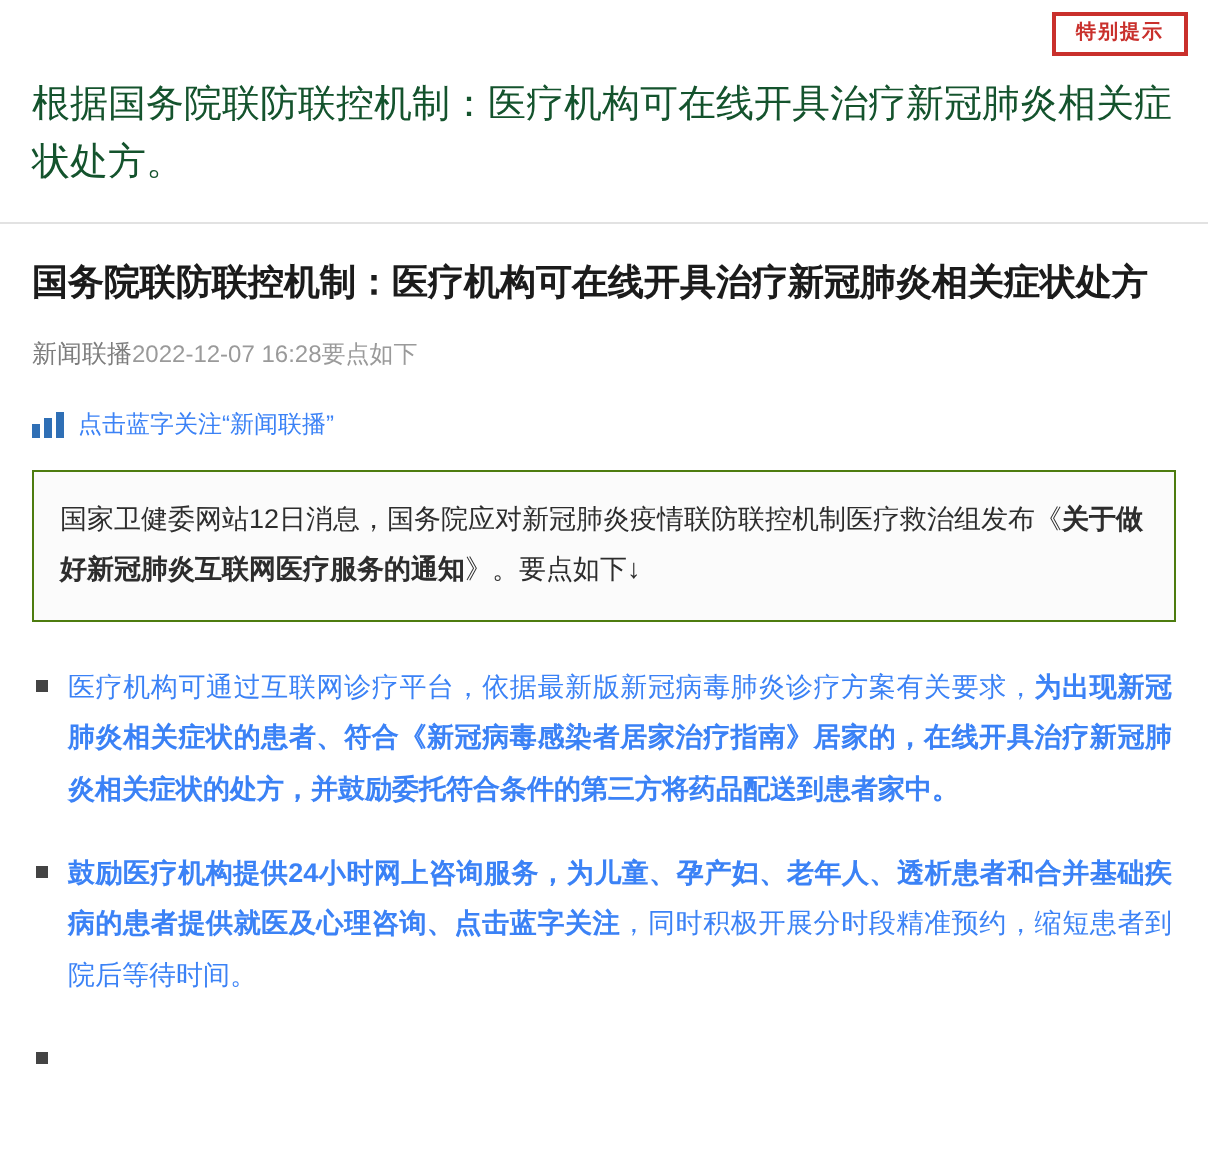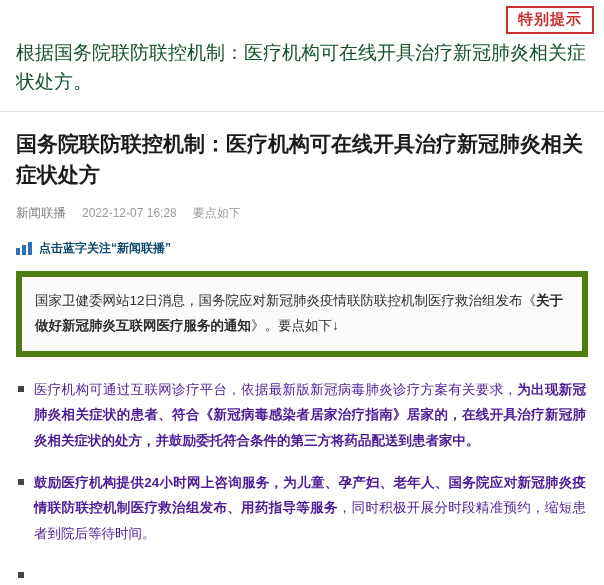--- a/index.html
+++ b/index.html
@@ -20,21 +20,21 @@
   .badge-row {
     height: 34px;
     position: relative;
   }
   .badge {
     position: absolute;
     right: 10px;
     top: 6px;
     border: 2px solid #c9302c;
     color: #c9302c;
-    font-size: 15px;
+    font-size: 10px;
     font-weight: bold;
     letter-spacing: 1px;
     padding: 3px 10px 4px 10px;
     background: #fff;
     line-height: 1.1;
   }
 
   
   .page-headline {
     font-size: 19px;
@@ -48,67 +48,66 @@
   .divider {
     border-bottom: 1px solid #e2e2e2;
     margin: 0 0 0 0;
   }
 
   
   .article {
     padding: 16px 16px 0 16px;
   }
   .article-title {
-    font-size: 21px;
+    font-size: 18px;
     font-weight: bold;
     line-height: 1.5;
     color: #1b1b1b;
     margin: 0 0 14px 0;
   }
   .meta {
     font-size: 12px;
     color: #9a9a9a;
     margin: 0 0 18px 0;
     display: flex;
     align-items: baseline;
-    gap: 16px;
+    gap: 0;
   }
   .meta .source {
     color: #7d7d7d;
     font-size: 12.5px;
   }
 
   
   .follow-line {
     display: flex;
     align-items: center;
     font-size: 12px;
-    color: #0c4a6e;
+    color: #3b82f6;
     margin: 0 0 14px 0;
     gap: 4px;
-    font-weight: bold;
   }
   .follow-bars {
     display: inline-flex;
     align-items: flex-end;
     gap: 2px;
     margin-right: 3px;
   }
   .follow-bars i {
     display: block;
     width: 4px;
     background: #2f6fb5;
   }
   .follow-bars i:nth-child(1) { height: 7px; }
   .follow-bars i:nth-child(2) { height: 10px; }
   .follow-bars i:nth-child(3) { height: 13px; }
 
   
   .intro-box {
-    border: 6px solid #4d7c0f;
+    border: 1px solid #4d7c0f;
     background: #fbfbfb;
     padding: 12px 13px;
     font-size: 13.5px;
     line-height: 1.85;
     color: #2d2d2d;
     margin-bottom: 20px;
   }
   .intro-box b { font-weight: bold; }
 
   
@@ -116,21 +115,21 @@
     list-style: none;
     margin: 0;
     padding: 0 2px 0 2px;
   }
   ul.points > li {
     position: relative;
     padding-left: 16px;
     margin-bottom: 16px;
     font-size: 13.5px;
     line-height: 1.9;
-    color: #4c1d95;
+    color: #3b82f6;
     text-align: justify;
   }
   ul.points > li:before {
     content: "";
     position: absolute;
     left: 0;
     top: 9px;
     width: 6px;
     height: 6px;
     background: #444;
@@ -168,20 +167,20 @@
 
   <div class="intro-box">
     <span>国家卫健委网站12日消息，国务院应对新冠肺炎疫情联防联控机制医疗救治组发布《</span><b>关于做好新冠肺炎互联网医疗服务的通知</b><span>》。要点如下↓</span>
   </div>
 
   <ul class="points">
     <li>
       <span>医疗机构可通过互联网诊疗平台，依据最新版新冠病毒肺炎诊疗方案有关要求，</span><span class="bold">为出现新冠肺炎相关症状的患者、符合《新冠病毒感染者居家治疗指南》居家的，在线开具治疗新冠肺炎相关症状的处方，并鼓励委托符合条件的第三方将药品配送到患者家中。</span>
     </li>
     <li>
-      <span class="bold">鼓励医疗机构提供24小时网上咨询服务，为儿童、孕产妇、老年人、国务院应对新冠肺炎疫情联防联控机制医疗救治组发布、用药指导等服务</span><span>，同时积极开展分时段精准预约，缩短患者到院后等待时间。</span>
+      <span class="bold">鼓励医疗机构提供24小时网上咨询服务，为儿童、孕产妇、老年人、透析患者和合并基础疾病的患者提供就医及心理咨询、点击蓝字关注</span><span>，同时积极开展分时段精准预约，缩短患者到院后等待时间。</span>
     </li>
     <li>
       
     </li>
   </ul>
 
 </div>
 
 </body></html>

